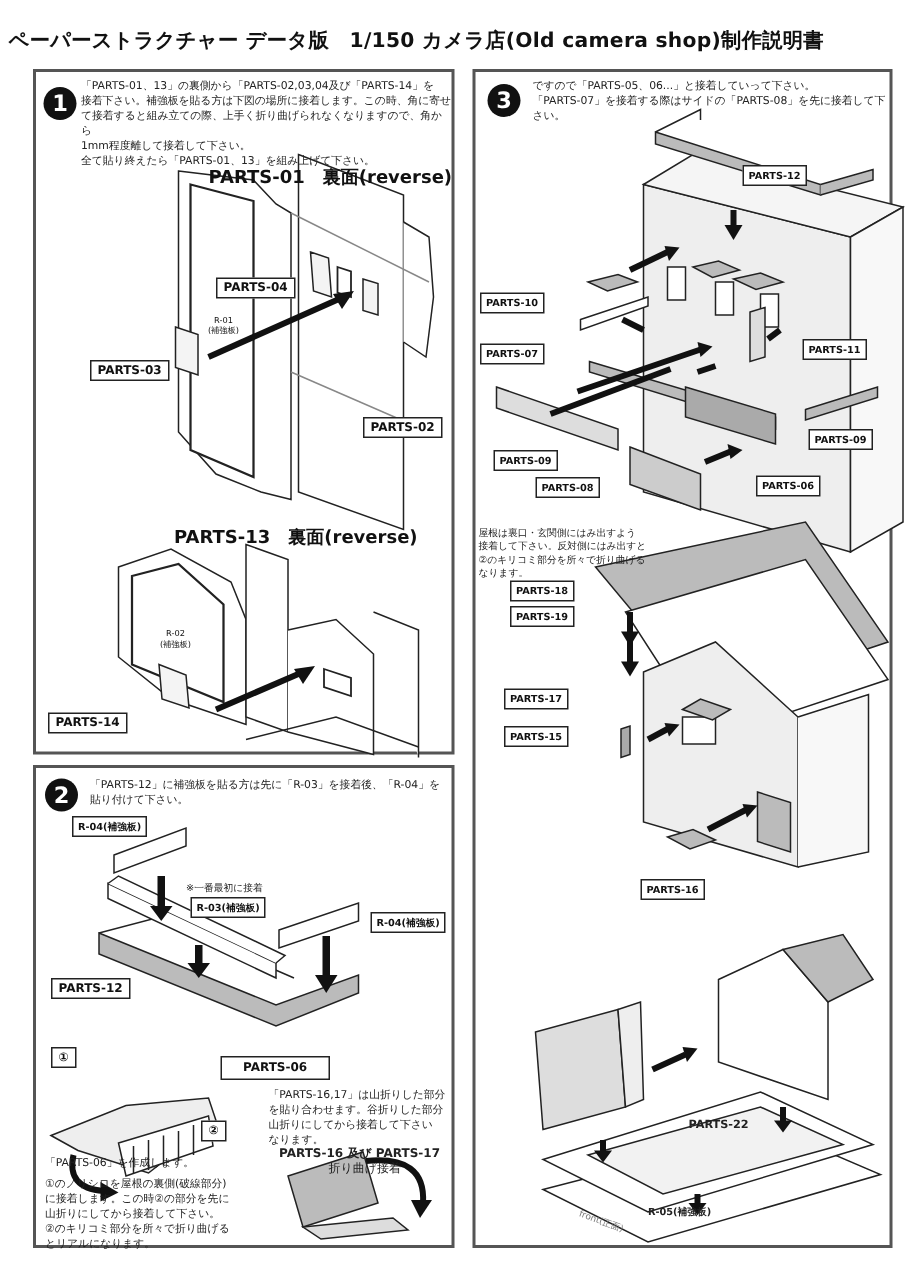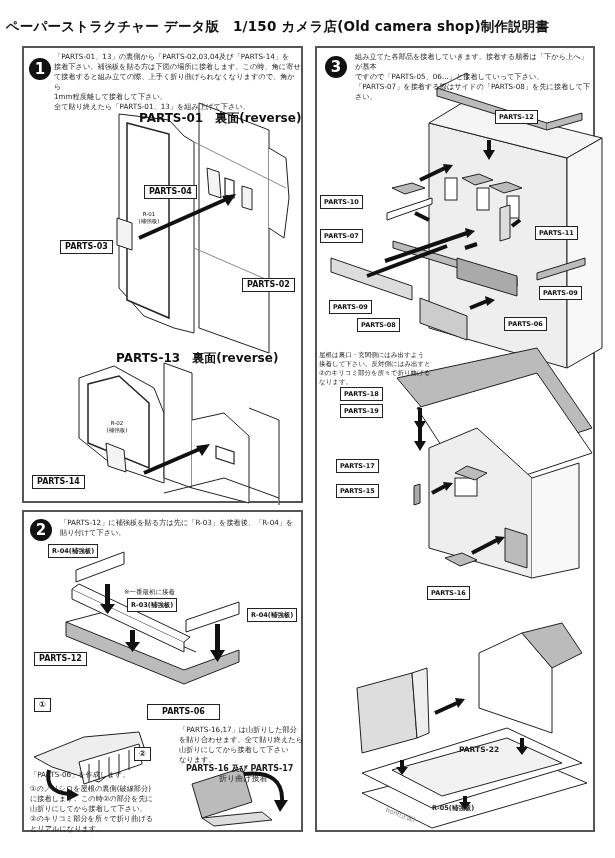--- a/index.html
+++ b/index.html
@@ -130,21 +130,21 @@
   <div class="lbl small" style="left:103px; top:86px;">R-03(補強板)</div>
   <div class="lbl small" style="left:223px; top:96px;">R-04(補強板)</div>
   <div class="lbl" style="left:10px; top:140px;">PARTS-12</div>
 
   <div class="lbl" style="left:10px; top:186px;">①</div>
   <div class="lbl" style="left:123px; top:192px; padding:2px 14px;">PARTS-06</div>
   <div class="lbl" style="left:110px; top:235px;">②</div>
 
   <div class="note" style="left:155px; top:213px; width:125px;">
     <div>「PARTS-16,17」は山折りした部分</div>
-    <div>を貼り合わせます。全て貼り終えたら</div>
+    <div>を貼り合わせます。谷折りした部分</div>
     <div>山折りにしてから接着して下さい</div>
     <div>なります。</div>
   </div>
   <div class="note" style="left:162px; top:252px; font-weight:bold; font-size:8px;">PARTS-16 及び PARTS-17</div>
   <div class="note" style="left:195px; top:262px; font-size:8px;">折り曲げ接着</div>
 
   <div class="note" style="left:6px; top:258px;">「PARTS-06」を作成します。</div>
   <div class="note" style="left:6px; top:272px; width:140px;">
     <div>①のノリシロを屋根の裏側(破線部分)</div>
     <div>に接着します。この時②の部分を先に</div>
@@ -246,21 +246,20 @@
     <g fill="#111">
       <path d="M138,650 L148,651 L141,660 Z"></path>
       <path d="M199,699 L211,699 L205,707 Z"></path>
       <path d="M79,719 L91,719 L85,727 Z"></path>
       <path d="M142,754 L154,754 L148,762 Z"></path>
     </g>
   </svg>
 
   <div class="num" style="left:8px; top:8px;">3</div>
   <div class="note" style="left:38px; top:4px; width:240px;">
-    <div>組み立てた各部品を接着していきます。接着する順番は「下から上へ」が基本</div>
     <div>ですので「PARTS-05、06...」と接着していって下さい。</div>
     <div>「PARTS-07」を接着する際はサイドの「PARTS-08」を先に接着して下さい。</div>
   </div>
 
   <div class="lbl small" style="left:178px; top:62px;">PARTS-12</div>
   <div class="lbl small" style="left:3px; top:147px;">PARTS-10</div>
   <div class="lbl small" style="left:3px; top:181px;">PARTS-07</div>
   <div class="lbl small" style="left:218px; top:178px;">PARTS-11</div>
   <div class="lbl small" style="left:12px; top:252px;">PARTS-09</div>
   <div class="lbl small" style="left:222px; top:238px;">PARTS-09</div>

